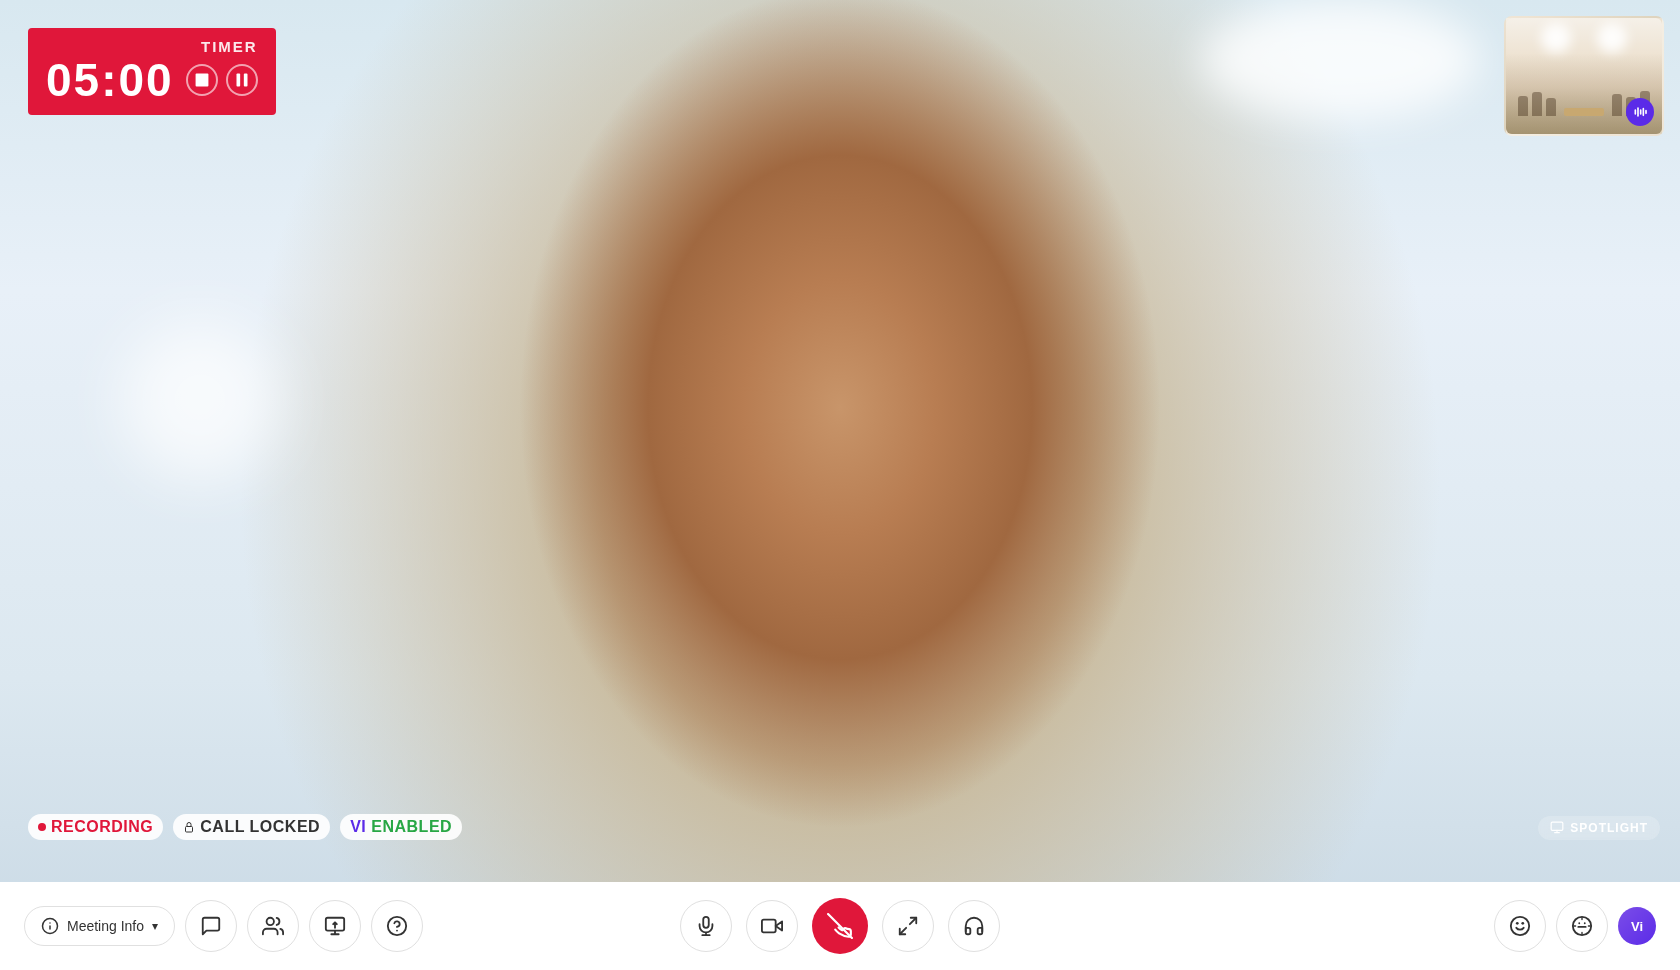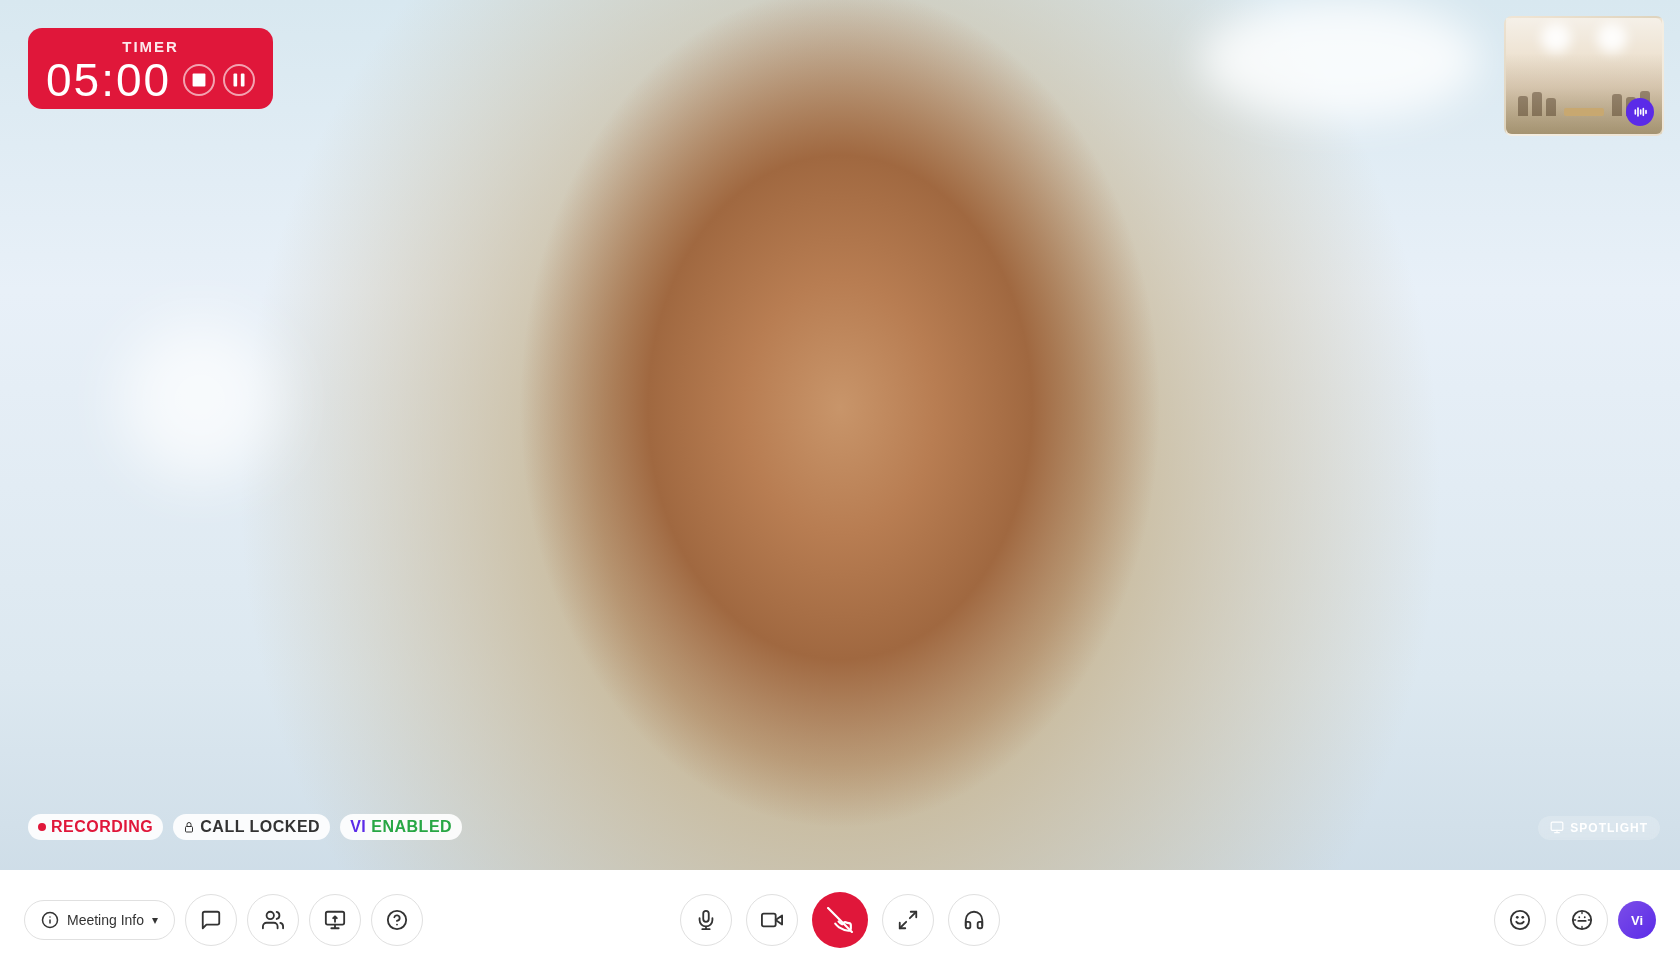--- a/index.html
+++ b/index.html
@@ -49,25 +49,25 @@
       background: rgba(255,255,255,0.8);
       filter: blur(20px);
       border-radius: 50%;
     }
 
     
     #timer-widget {
       position: absolute;
       top: 28px; left: 28px;
       background: #e0173a;
-      border-radius: 14px;
-      padding: 10px 18px 6px 18px;
+      border-radius: 4px;
+      padding: 10px 18px 12px 18px;
       display: flex;
       flex-direction: column;
-      align-items: center;
+      align-items: flex-end;
       gap: 2px;
       min-width: 210px;
     }
 
     .timer-label {
       color: rgba(255,255,255,0.9);
       font-size: 15px;
       font-weight: 700;
       letter-spacing: 2px;
       text-transform: uppercase;
@@ -75,21 +75,21 @@
 
     .timer-row {
       display: flex;
       align-items: center;
       gap: 12px;
     }
 
     .timer-value {
       color: #fff;
       font-size: 46px;
-      font-weight: 400;
+      font-weight: 700;
       letter-spacing: 2px;
       line-height: 1;
     }
 
     .timer-controls {
       display: flex;
       gap: 8px;
       align-items: center;
     }
 
@@ -207,21 +207,21 @@
       text-transform: uppercase;
       cursor: pointer;
       backdrop-filter: blur(4px);
       margin-top: 40px;
     }
 
     
     #toolbar {
       position: absolute;
       bottom: 0; left: 0; right: 0;
-      height: 100px;
+      height: 88px;
       background: #fff;
       display: flex;
       align-items: center;
       padding: 0 24px;
       gap: 4px;
     }
 
     
     .toolbar-left {
       display: flex;

